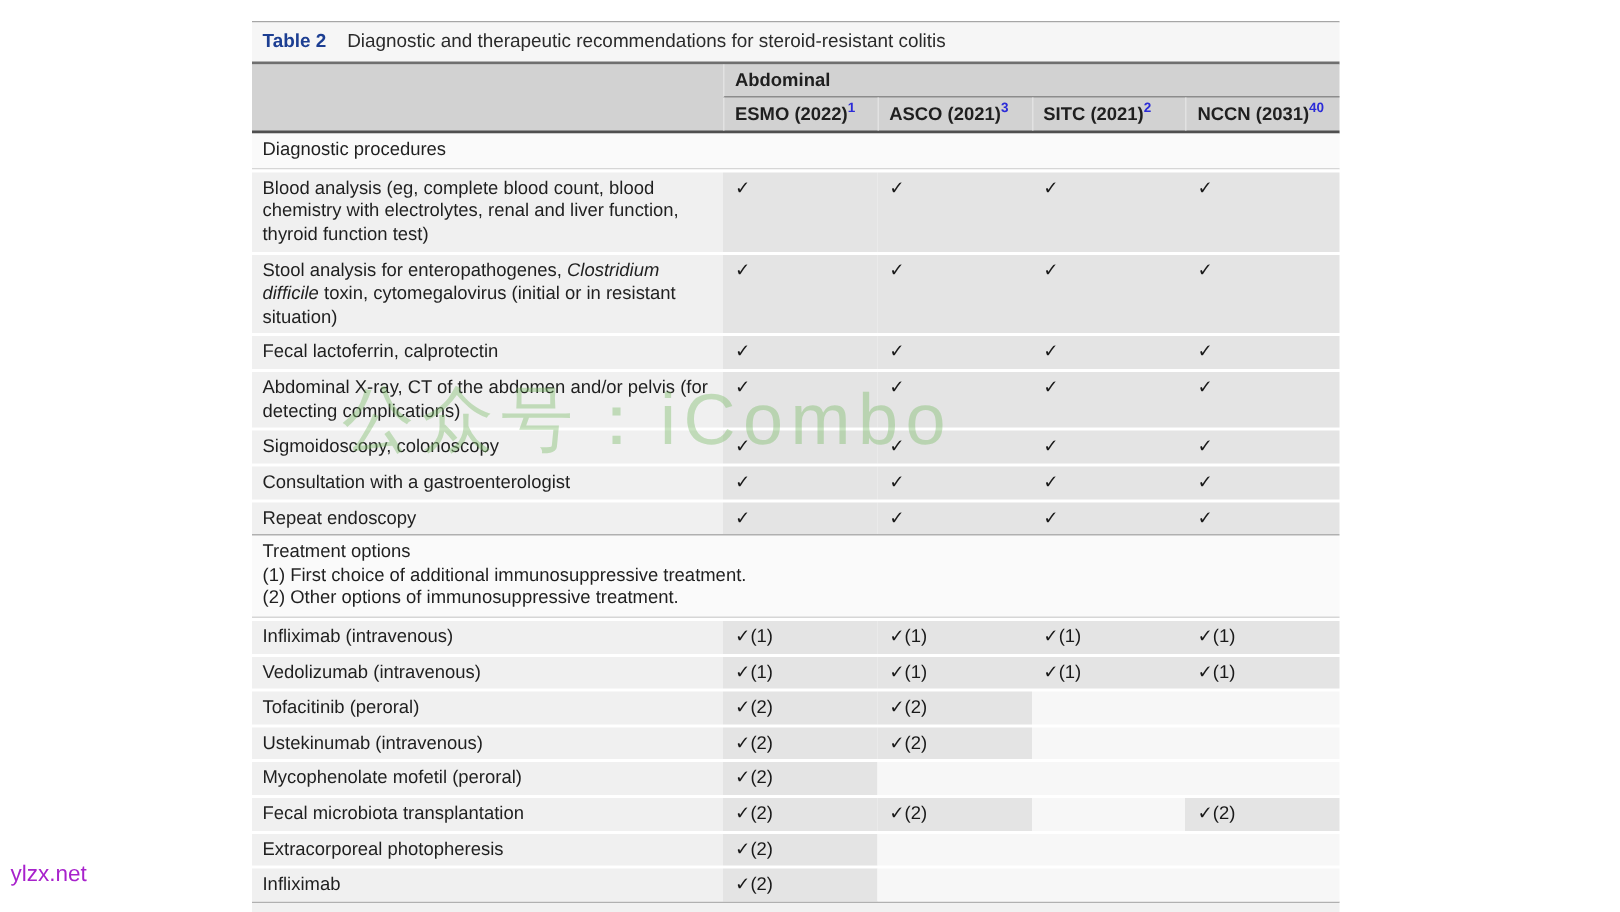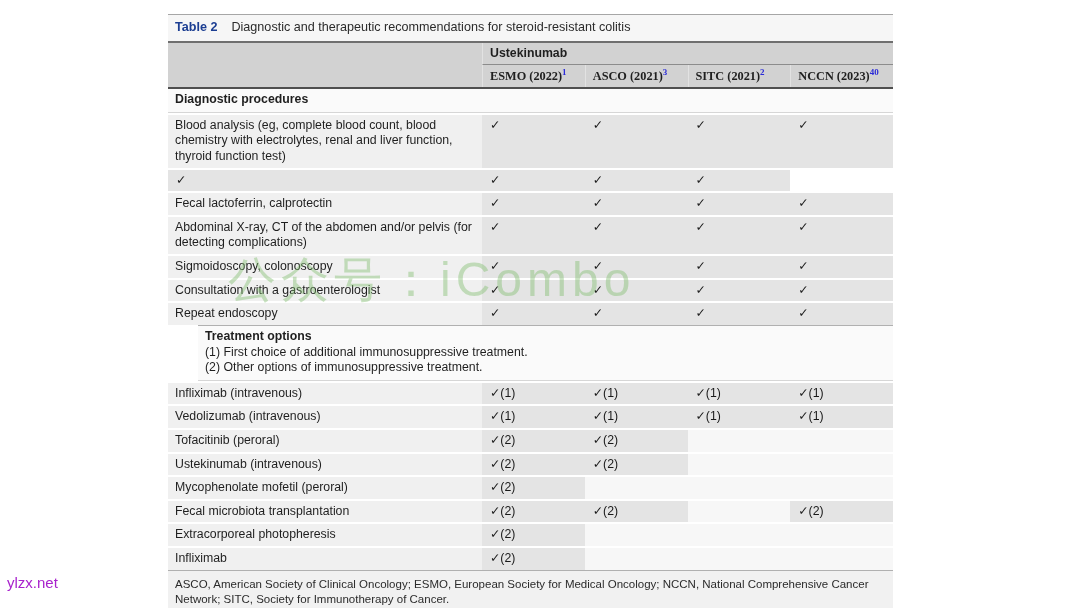--- a/index.html
+++ b/index.html
@@ -42,36 +42,35 @@
     font-weight: bold;
     padding: 3px 6px 2px 7px;
     border-bottom: 1px solid #8c8c8c;
     border-left: 1px solid #e2e2e2;
   }
   .col-head {
     font-weight: bold;
     padding: 4px 4px 3px 7px;
     border-left: 1px solid #e2e2e2;
     white-space: nowrap;
-    font-family: Liberation Serif, serif;
   }
   .col-head sup, .ref-sup {
     color: #2b2bd8;
     font-size: 9px;
     font-weight: bold;
     vertical-align: super;
     line-height: 0;
   }
   .section-block {
     background: #fafafa;
     padding: 3px 8px 4px 7px;
     border-bottom: 1px solid #d6d6d6;
   }
-  .section-block + .section-block, .sep-top { border-top: 1px solid #b0b0b0; margin-left: 30px; }
-  .section-title { font-weight: bold; }
+  .section-block + .section-block, .sep-top { border-top: 1px solid #b0b0b0; }
+  .section-title { font-weight: normal; }
   .section-note { }
   .t-row {
     display: grid;
     grid-template-columns: 314px 102.75px 102.75px 102.75px 102.75px;
     border-top: 2px solid #ffffff;
   }
   .t-row:first-child { border-top: none; }
   .cell-label {
     background: #f0f0f0;
     padding: 3px 8px 3px 7px;
@@ -116,39 +115,40 @@
 <div id="page">
 
   <div id="figure-table">
 
     <div class="caption-row">
       <span class="caption-label">Table 2</span><span class="caption-text">Diagnostic and therapeutic recommendations for steroid-resistant colitis</span>
     </div>
 
     <div class="head-grid">
       <div class="head-spacer"></div>
-      <div class="guidelines-cell">Ustekinumab</div>
+      <div class="guidelines-cell">Abdominal</div>
       <div class="col-head"><span>ESMO (2022)</span><sup class="ref-sup">1</sup></div>
       <div class="col-head"><span>ASCO (2021)</span><sup class="ref-sup">3</sup></div>
       <div class="col-head"><span>SITC (2021)</span><sup class="ref-sup">2</sup></div>
-      <div class="col-head"><span>NCCN (2023)</span><sup class="ref-sup">40</sup></div>
+      <div class="col-head"><span>NCCN (2031)</span><sup class="ref-sup">40</sup></div>
     </div>
 
     <div id="table-body">
         <div class="section-block">
           <div class="section-title">Diagnostic procedures</div>
         </div>
         <div class="t-row">
           <div class="cell-label"><span>Blood analysis (eg, complete blood count, blood chemistry with electrolytes, renal and liver function, thyroid function test)</span></div>
           <div class="cell-data filled">✓</div>
           <div class="cell-data filled">✓</div>
           <div class="cell-data filled">✓</div>
           <div class="cell-data filled">✓</div>
         </div>
         <div class="t-row">
+          <div class="cell-label"><span>Stool analysis for enteropathogenes, </span><span class="it">Clostridium difficile</span><span> toxin, cytomegalovirus (initial or in resistant situation)</span></div>
           <div class="cell-data filled">✓</div>
           <div class="cell-data filled">✓</div>
           <div class="cell-data filled">✓</div>
           <div class="cell-data filled">✓</div>
         </div>
         <div class="t-row">
           <div class="cell-label"><span>Fecal lactoferrin, calprotectin</span></div>
           <div class="cell-data filled">✓</div>
           <div class="cell-data filled">✓</div>
           <div class="cell-data filled">✓</div>

